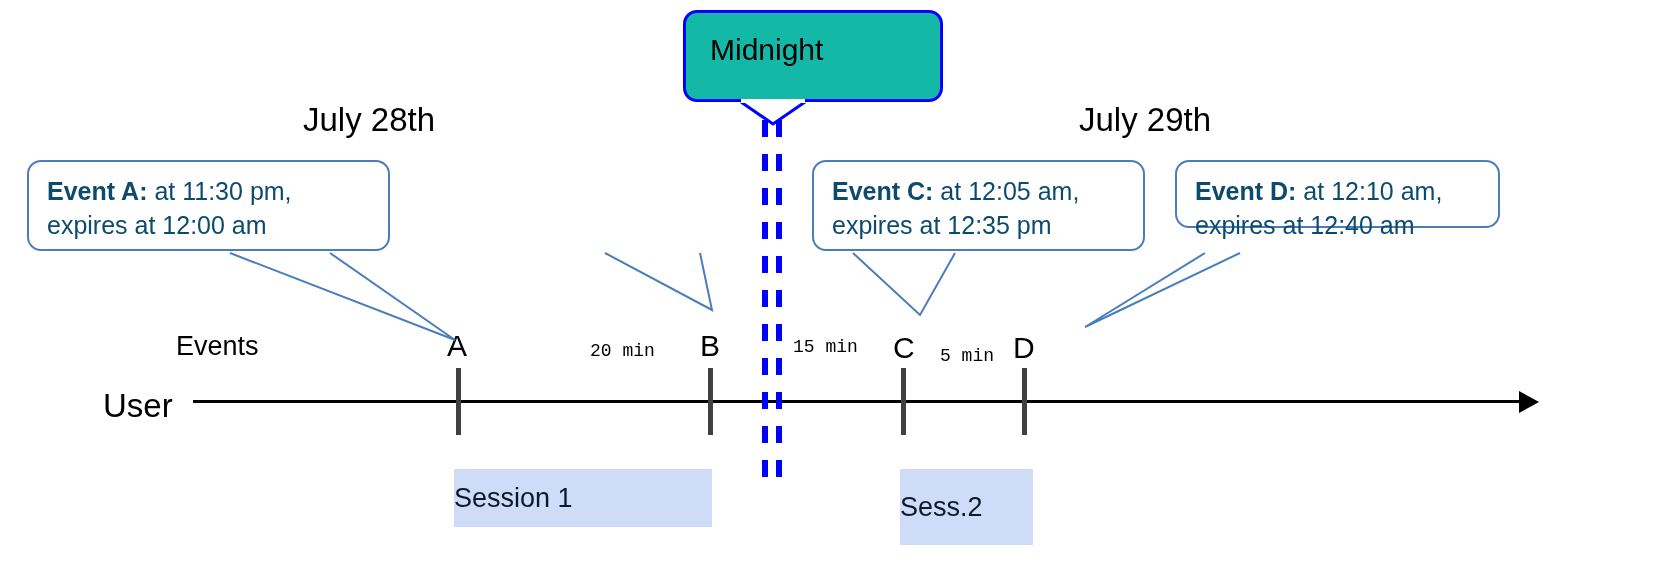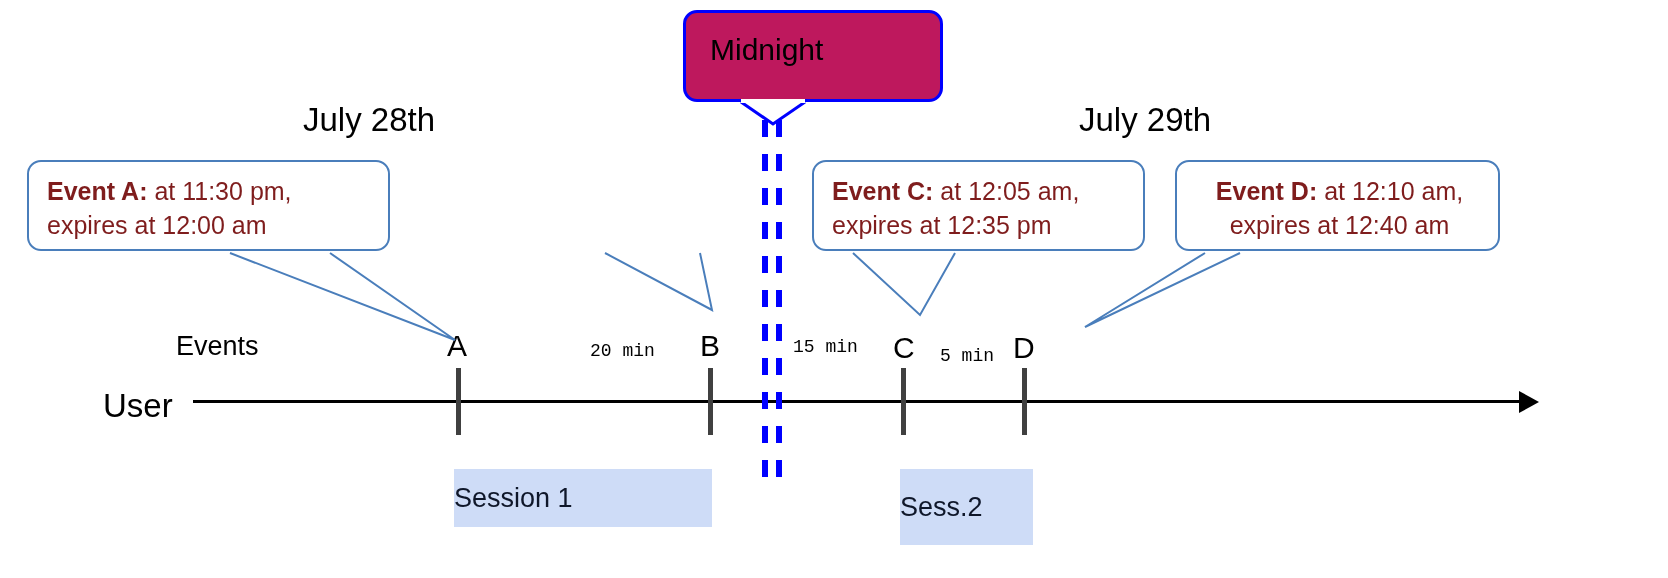--- a/index.html
+++ b/index.html
@@ -21,32 +21,32 @@
 
   
   .callout {
     position: absolute;
     box-sizing: border-box;
     border: 2px solid #4A7EBB;
     border-radius: 14px;
     background: #ffffff;
     font-size: 25px;
     line-height: 1.36;
-    color: #7f1d1d;
+    color: #0c4a6e;
     padding: 12px 14px 10px 18px;
     white-space: nowrap;
   }
   .callout b { font-weight: bold; }
 
   .midnight-box {
     position: absolute;
     box-sizing: border-box;
     border: 3px solid #0000FF;
     border-radius: 14px;
-    background: #be185d;
+    background: #14b8a6;
     font-size: 30px;
     line-height: 1;
     color: #000000;
     text-align: left;
     padding: 22px 0 0 24px;
     white-space: nowrap;
   }
 
   
   .date-label {
@@ -145,21 +145,21 @@
   </div>
 
 
   <div class="callout" style="left:812px; top:160px; width:333px; height:91px;">
     <div>
       <b>Event C:</b><span> at 12:05 am,</span>
     </div>
     <div>expires at 12:35 pm</div>
   </div>
 
-  <div class="callout" style="left:1175px; top:160px; width:325px; height:91px;text-align:center;">
+  <div class="callout" style="left:1175px; top:160px; width:325px; height:68px;">
     <div>
       <b>Event D:</b><span>  at 12:10 am,</span>
     </div>
     <div>expires at 12:40 am</div>
   </div>
 
   <div class="row-label" style="left:176px; top:331px;">
     <span>Events</span>
   </div>
   <div class="user-label" style="left:103px; top:387px;">

